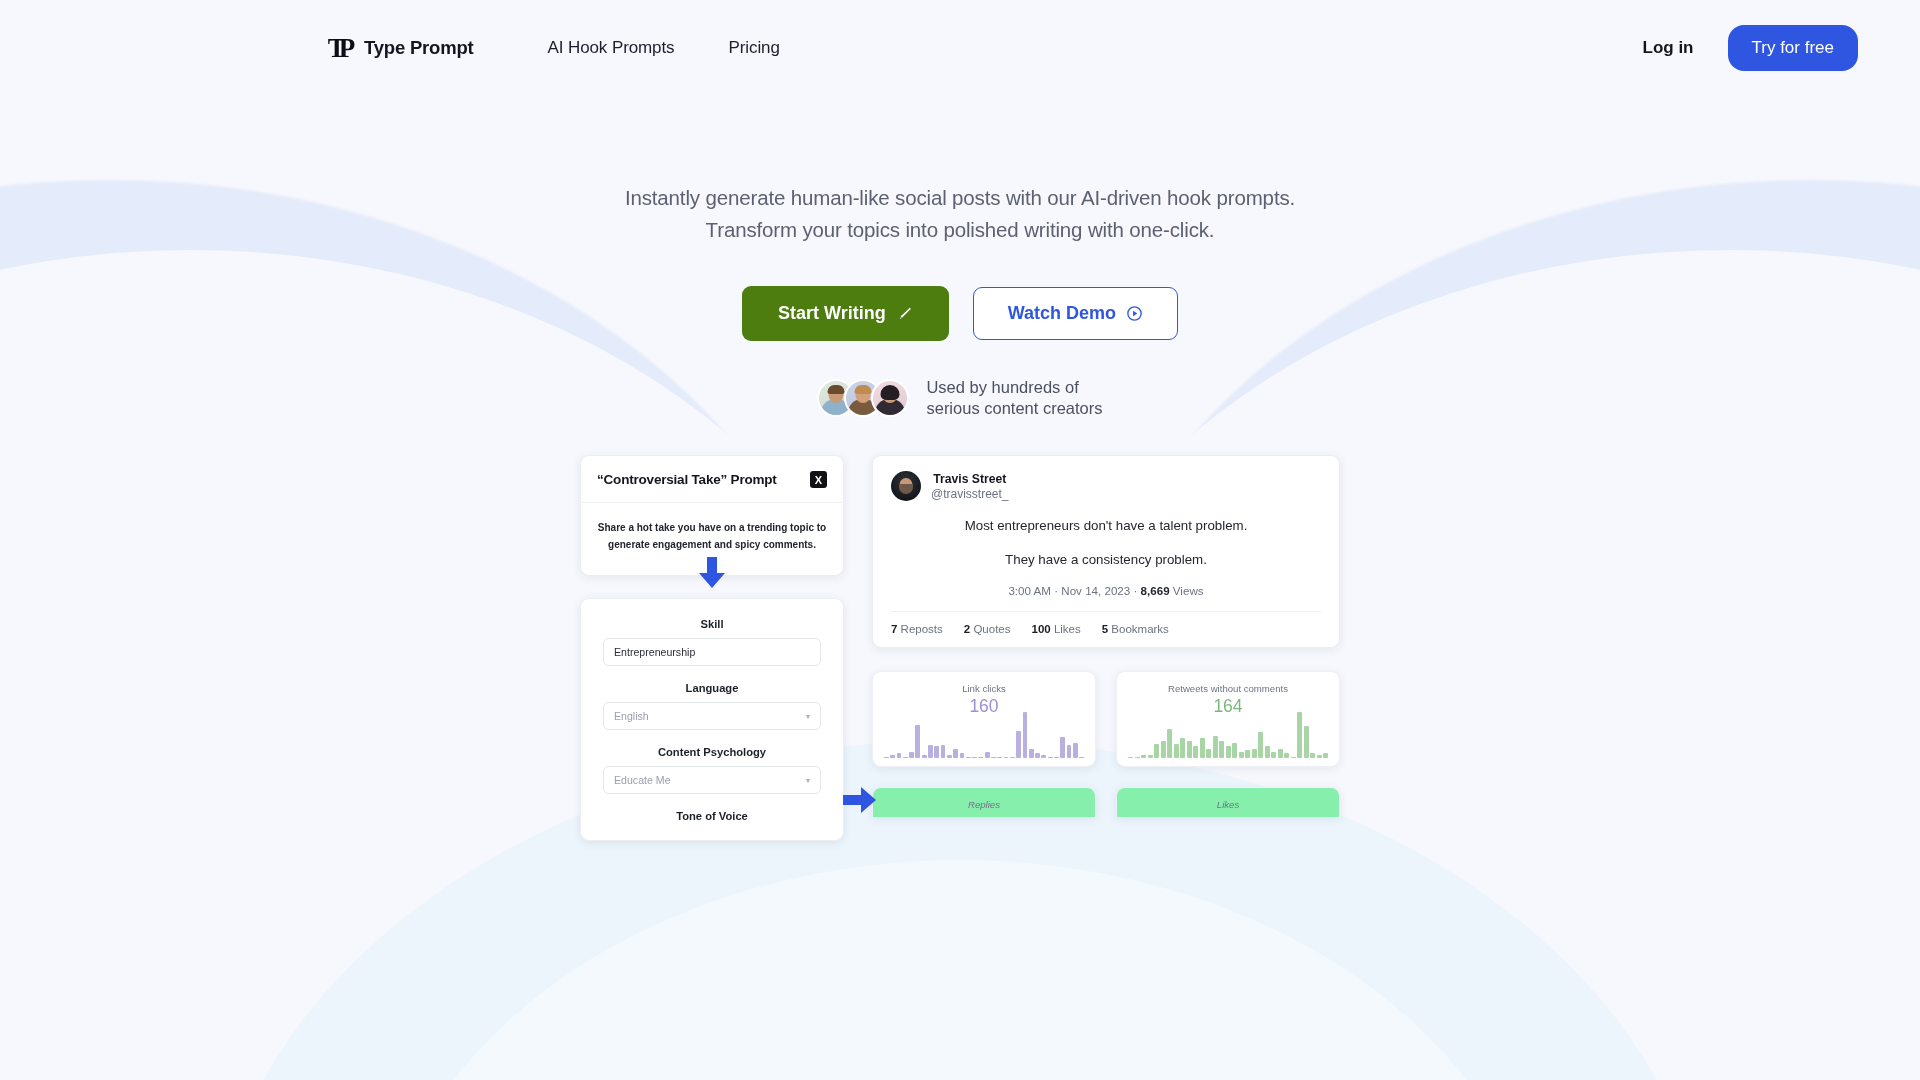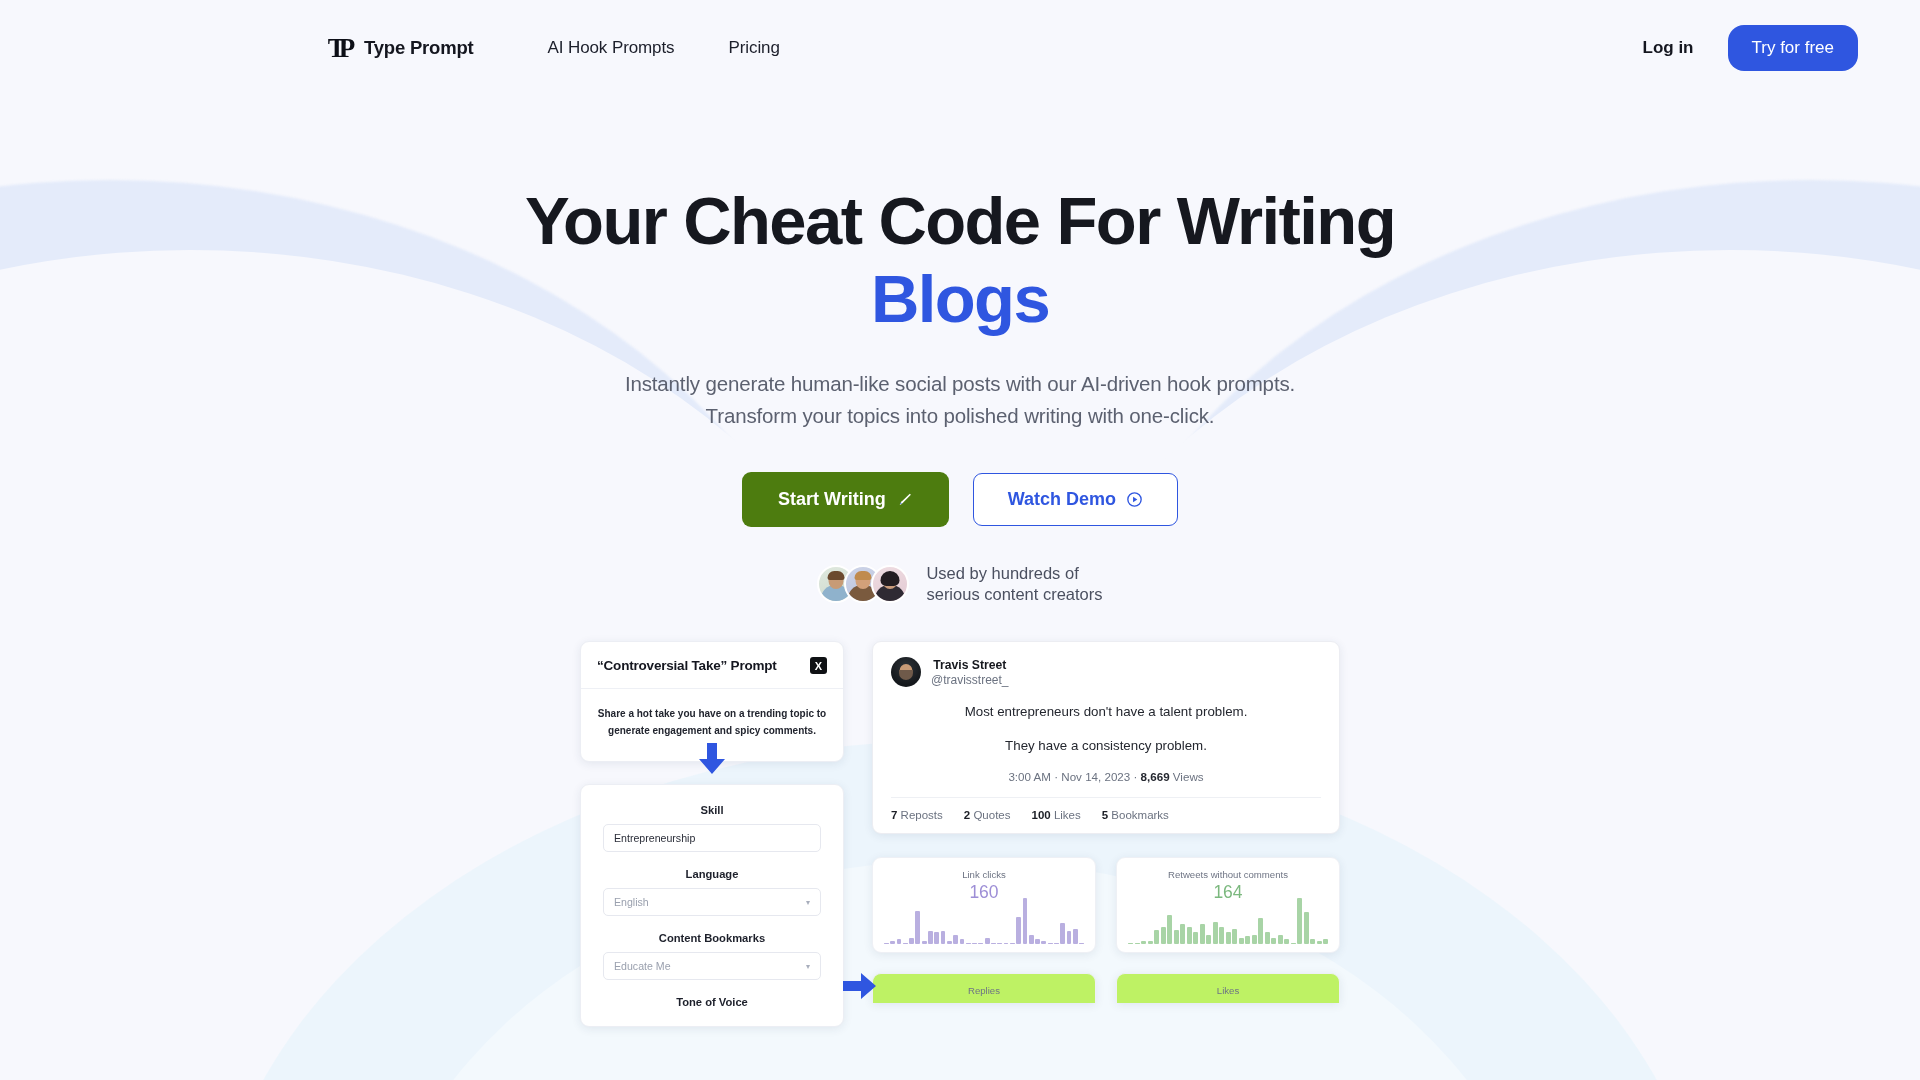--- a/index.html
+++ b/index.html
@@ -267,25 +267,26 @@
   .bars {
     position: absolute; left: 11px; right: 11px; bottom: 8px;
     height: 46px; display: flex; align-items: flex-end; gap: 1.5px;
   }
   .bars span { flex: 1; border-radius: 1px; }
   .bars.purple span { background: #b9afe0; }
   .bars.green  span { background: #a8d4a6; }
 
   .stat-row-partial { display: flex; gap: 20px; margin-top: 20px; }
   .stat-card-partial {
-    flex: 1; background: #bef264;
+    flex: 1; background: #86efac;
     border: 1px solid #eef0f5; border-bottom: none;
     border-radius: 9px 9px 0 0;
     padding: 11px 13px 0; height: 30px;
     box-shadow: 0 2px 10px rgba(32,50,90,.09);
+    font-style: italic;
   }
 </style>
 </head>
 <body>
 
 <div id="stage">
 
   <div class="bg-layer">
     <div class="swoosh sw-left-1"></div>
     <div class="swoosh sw-left-2"></div>
@@ -306,24 +307,20 @@
       <span class="nav-link">Pricing</span>
     </div>
 
     <div class="nav-right">
       <span class="login-link">Log in</span>
       <button class="cta-nav">Try for free</button>
     </div>
   </nav>
 
   <section class="hero">
-    <h1 class="headline">
-      <span>Your Cheat Code For Writing</span>
-      <span class="accent">Blogs</span>
-    </h1>
 
     <p class="subhead">Instantly generate human-like social posts with our AI-driven hook prompts. Transform your topics into polished writing with one-click.</p>
 
     <div class="cta-row">
       <button class="btn btn-primary">
         <span>Start Writing</span>
         <span>
           <svg width="17" height="17" viewBox="0 0 24 24" fill="none">
             <path d="M19.5 3.8 L21 5.3 L10.2 16.1 L7.6 16.9 L8.4 14.3 Z" fill="#fff"></path>
             <path d="M8.4 14.3 L10.2 16.1 L8.0 18.4 L5.2 19.6 L6.4 16.8 Z" fill="#fff"></path>
@@ -394,21 +391,21 @@
 
         <div class="field">
           <div class="field-label">Language</div>
           <div class="field-input select">
             <span>English</span>
             <span class="caret">▾</span>
           </div>
         </div>
 
         <div class="field">
-          <div class="field-label">Content Bookmarks</div>
+          <div class="field-label">Content Psychology</div>
           <div class="field-input select">
             <span>Educate Me</span>
             <span class="caret">▾</span>
           </div>
         </div>
 
         <div class="field">
           <div class="field-label">Tone of Voice</div>
         </div>
 

